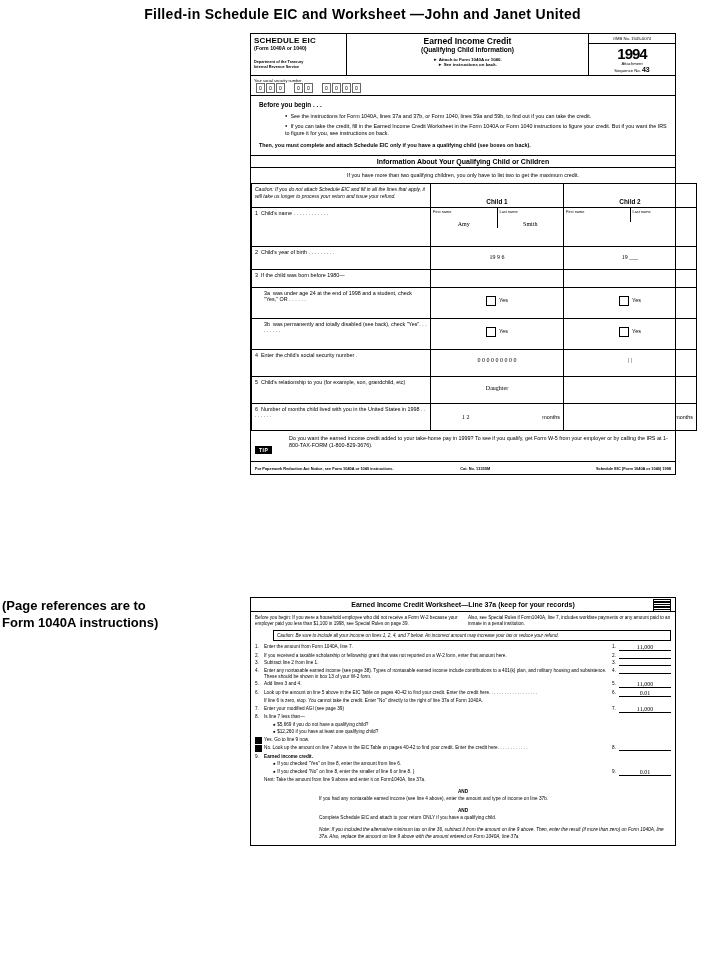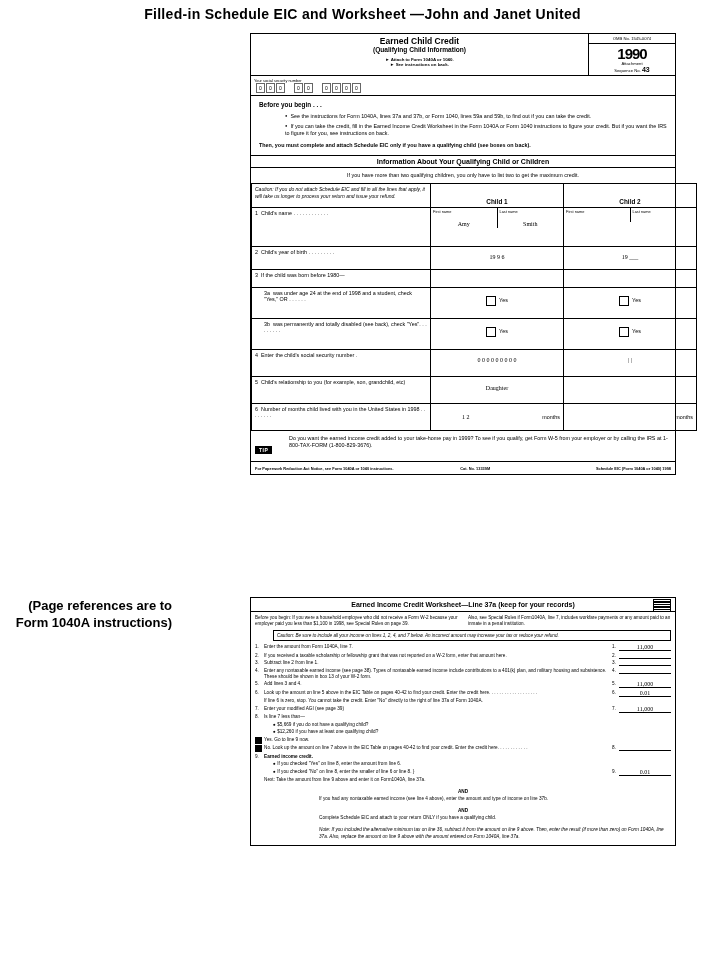--- a/index.html
+++ b/index.html
@@ -1,18 +1,18 @@
 <!DOCTYPE html>
 <html><head>
 <meta charset="utf-8">
 <style>
   html,body{margin:0;padding:0;background:#ffffff;}
   body{width:725px;height:967px;position:relative;font-family:"Liberation Sans",sans-serif;color:#000;}
   .pg-title{position:absolute;left:0;top:6px;width:725px;text-align:center;font-size:14px;font-weight:bold;letter-spacing:.3px;}
-  .side-note{position:absolute;left:2px;top:597px;width:170px;font-size:13px;font-weight:bold;line-height:17px;text-align:right;}
+  .side-note{position:absolute;left:2px;top:597px;width:170px;font-size:13px;font-weight:bold;line-height:17px;}
 
   
   .form{position:absolute;left:250px;top:33px;width:424px;border:1px solid #000;background:#fff;}
   .row{display:flex;}
   .b-r{border-right:1px solid #000;}
   .b-b{border-bottom:1px solid #000;}
   .cell{padding:2px 3px;box-sizing:border-box;}
   .tiny{font-size:4.4px;line-height:5.4px;}
   .xtiny{font-size:3.9px;line-height:5px;}
   .sm{font-size:5.4px;line-height:6.6px;}
@@ -74,31 +74,38 @@
 </style>
 </head>
 <body>
 
 <div class="pg-title">Filled-in Schedule EIC and Worksheet —John and Janet United</div>
 <div class="side-note">(Page references are to Form 1040A instructions)</div>
 
 <div class="form">
 
   <div class="row b-b">
+    <div class="cell b-r hdr-left">
+      <div class="sch-title">SCHEDULE EIC</div>
+      <div class="sch-sub">(Form 1040A or 1040)</div>
+      <div style="height:9px"></div>
+      <div class="dept">Department of the Treasury</div>
+      <div class="dept">Internal Revenue Service</div>
+    </div>
     <div class="cell b-r hdr-mid ctr">
-      <div class="eic-title">Earned Child Credit</div>
+      <div class="eic-title">Earned Income Credit</div>
       <div class="eic-sub">(Qualifying Child Information)</div>
       <div style="height:4px"></div>
       <div class="tiny bold">► Attach to Form 1040A or 1040.</div>
       <div class="tiny bold">► See instructions on back.</div>
     </div>
     <div class="hdr-right">
       <div class="cell b-b omb">OMB No. 1545-0074</div>
       <div class="cell">
-        <div class="year">1990</div>
+        <div class="year">1994</div>
         <div class="attseq">Attachment</div>
         <div class="attseq">
           <span>Sequence No.</span>
           <span class="seqno">43</span>
         </div>
       </div>
     </div>
   </div>
 
   <div class="row b-b">

